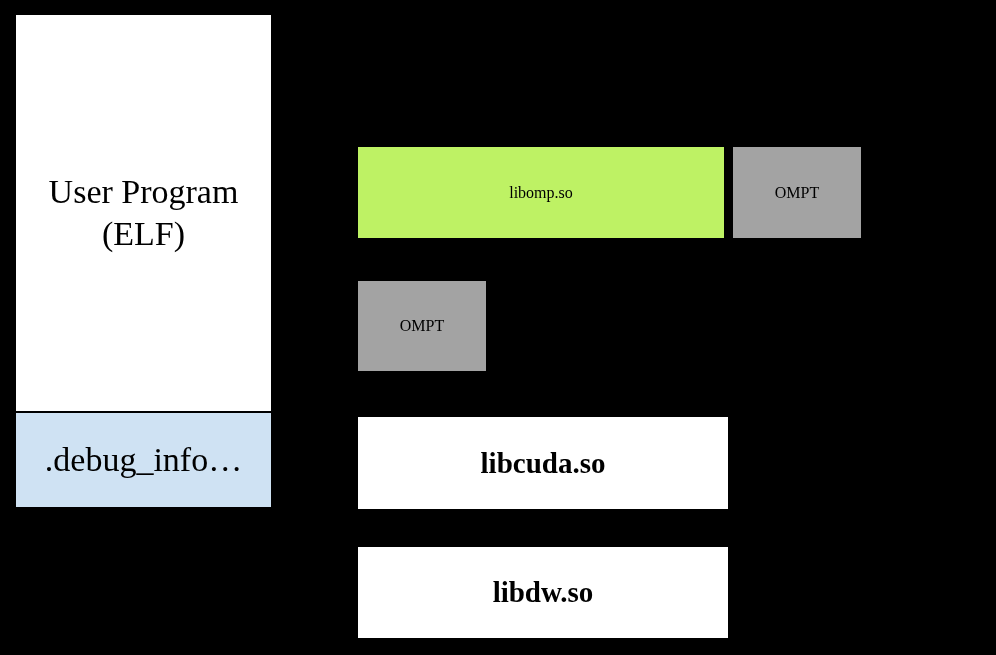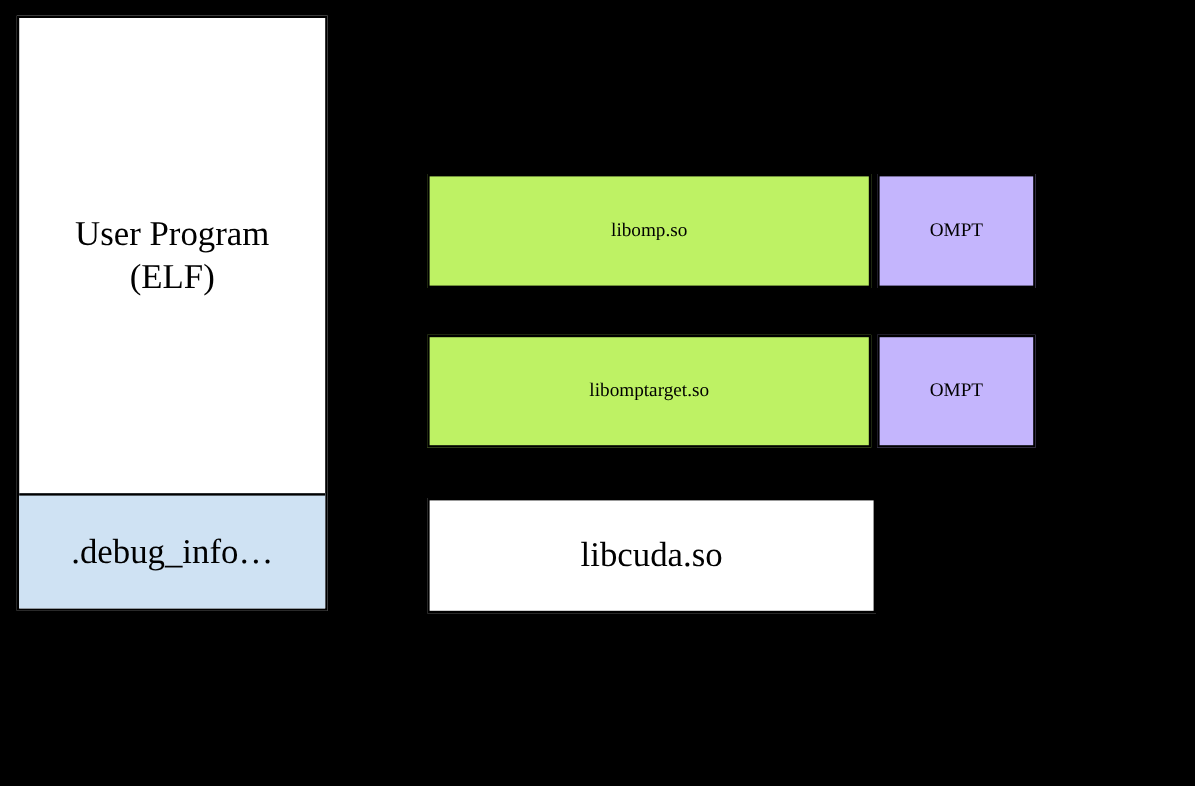--- a/index.html
+++ b/index.html
@@ -20,36 +20,37 @@
     position: absolute;
     background: #ffffff;
     border: 2px solid #000000;
     box-sizing: border-box;
     display: flex;
     align-items: center;
     justify-content: center;
     text-align: center;
     font-size: 29px;
     line-height: 1.25;
+    font-weight: bold;
   }
   .bold-label { font-weight: bold; }
 
   
   .user-program {
     position: absolute;
     left: 14px;
     top: 13px;
     width: 259px;
     height: 496px;
     background: #ffffff;
     border: 2px solid #000000;
     box-sizing: border-box;
     display: flex;
     flex-direction: column;
-    font-size: 29px;
+    font-size: 34px;
     line-height: 1.25;
     text-align: center;
   }
   .user-program-main {
     flex: 1 1 auto;
     display: flex;
     flex-direction: column;
     align-items: center;
     justify-content: center;
   }
@@ -77,21 +78,21 @@
     border: 2px solid #000000;
     box-sizing: border-box;
     display: flex;
     align-items: center;
     justify-content: center;
   }
   .lib-row .ompt-badge {
     position: relative;
     width: 132px;
     height: 100%;
-    background: #c4b5fd;
+    background: #a3a3a3;
     border: 2px solid #000000;
     box-sizing: border-box;
     display: flex;
     align-items: center;
     justify-content: center;
   }
 </style>
 </head>
 <body>
 
@@ -112,26 +113,26 @@
   <div class="lib-row" style="left:356px; top:145px; width:507px; height:95px;">
     <div class="lib-main">
       <span>libomp.so</span>
     </div>
     <div class="ompt-badge">
       <span>OMPT</span>
     </div>
   </div>
 
   <div class="lib-row" style="left:356px; top:279px; width:507px; height:94px;">
-    <div class="lib-main">
-      <span>libomptarget.so</span>
-    </div>
     <div class="ompt-badge">
       <span>OMPT</span>
     </div>
   </div>
 
   <div class="box" style="left:356px; top:415px; width:374px; height:96px;">
     <span>libcuda.so</span>
   </div>
 
+  <div class="box" style="left:356px; top:545px; width:374px; height:95px;">
+    <span>libdw.so</span>
+  </div>
 
 </div>
 
 </body></html>

